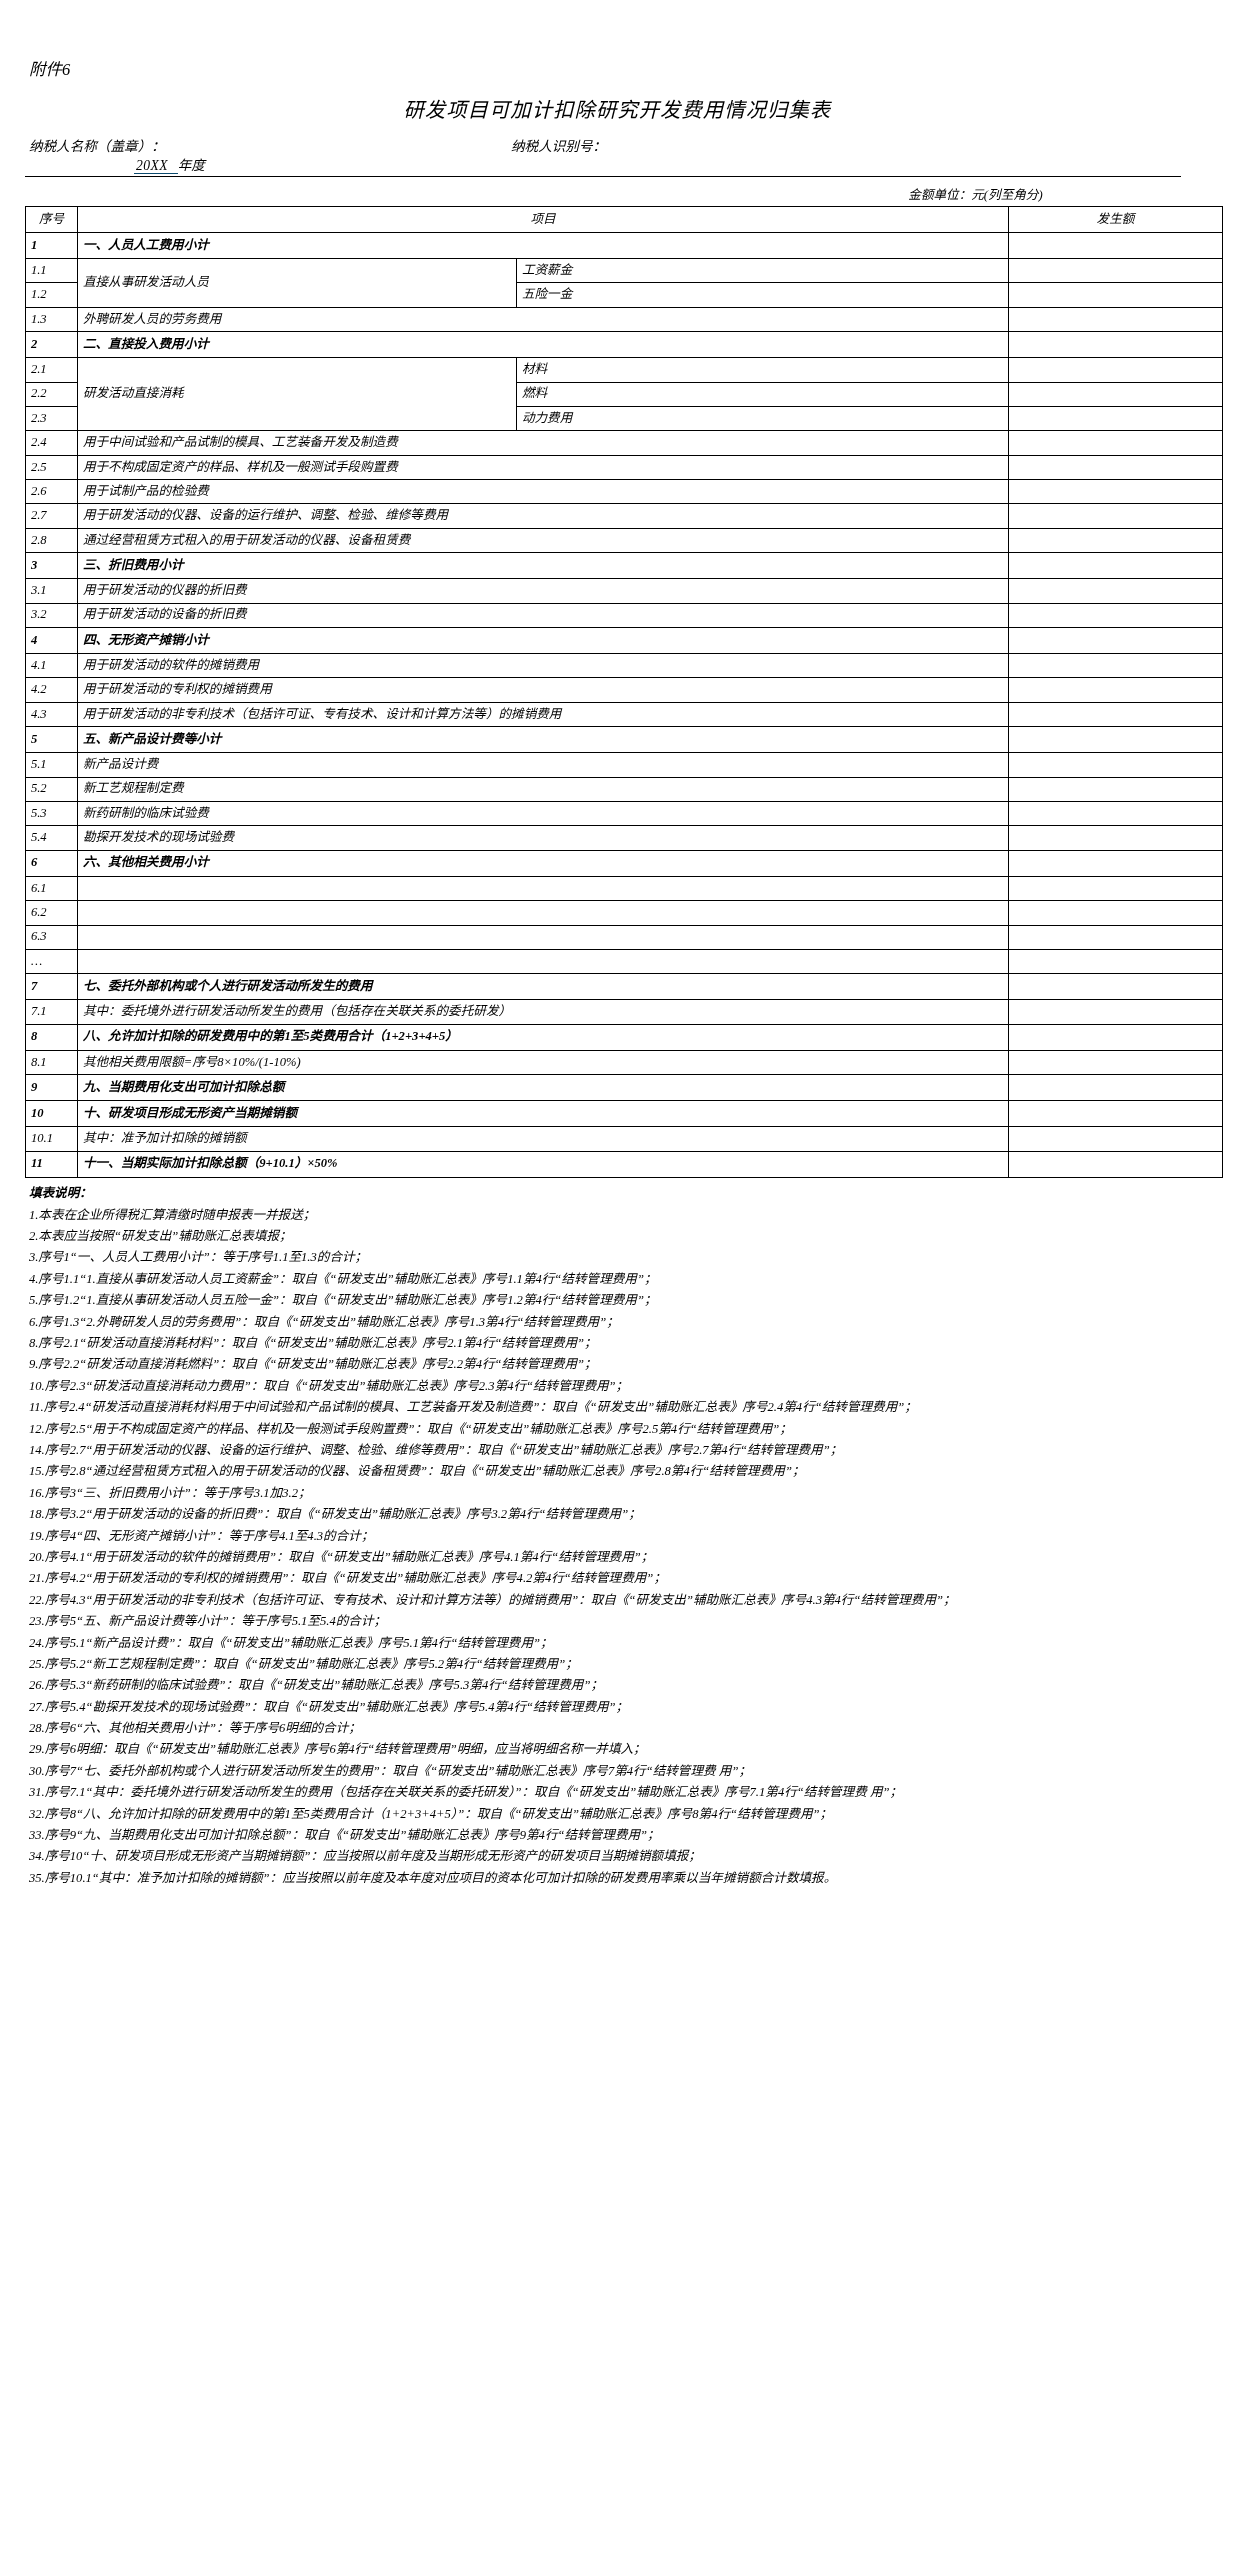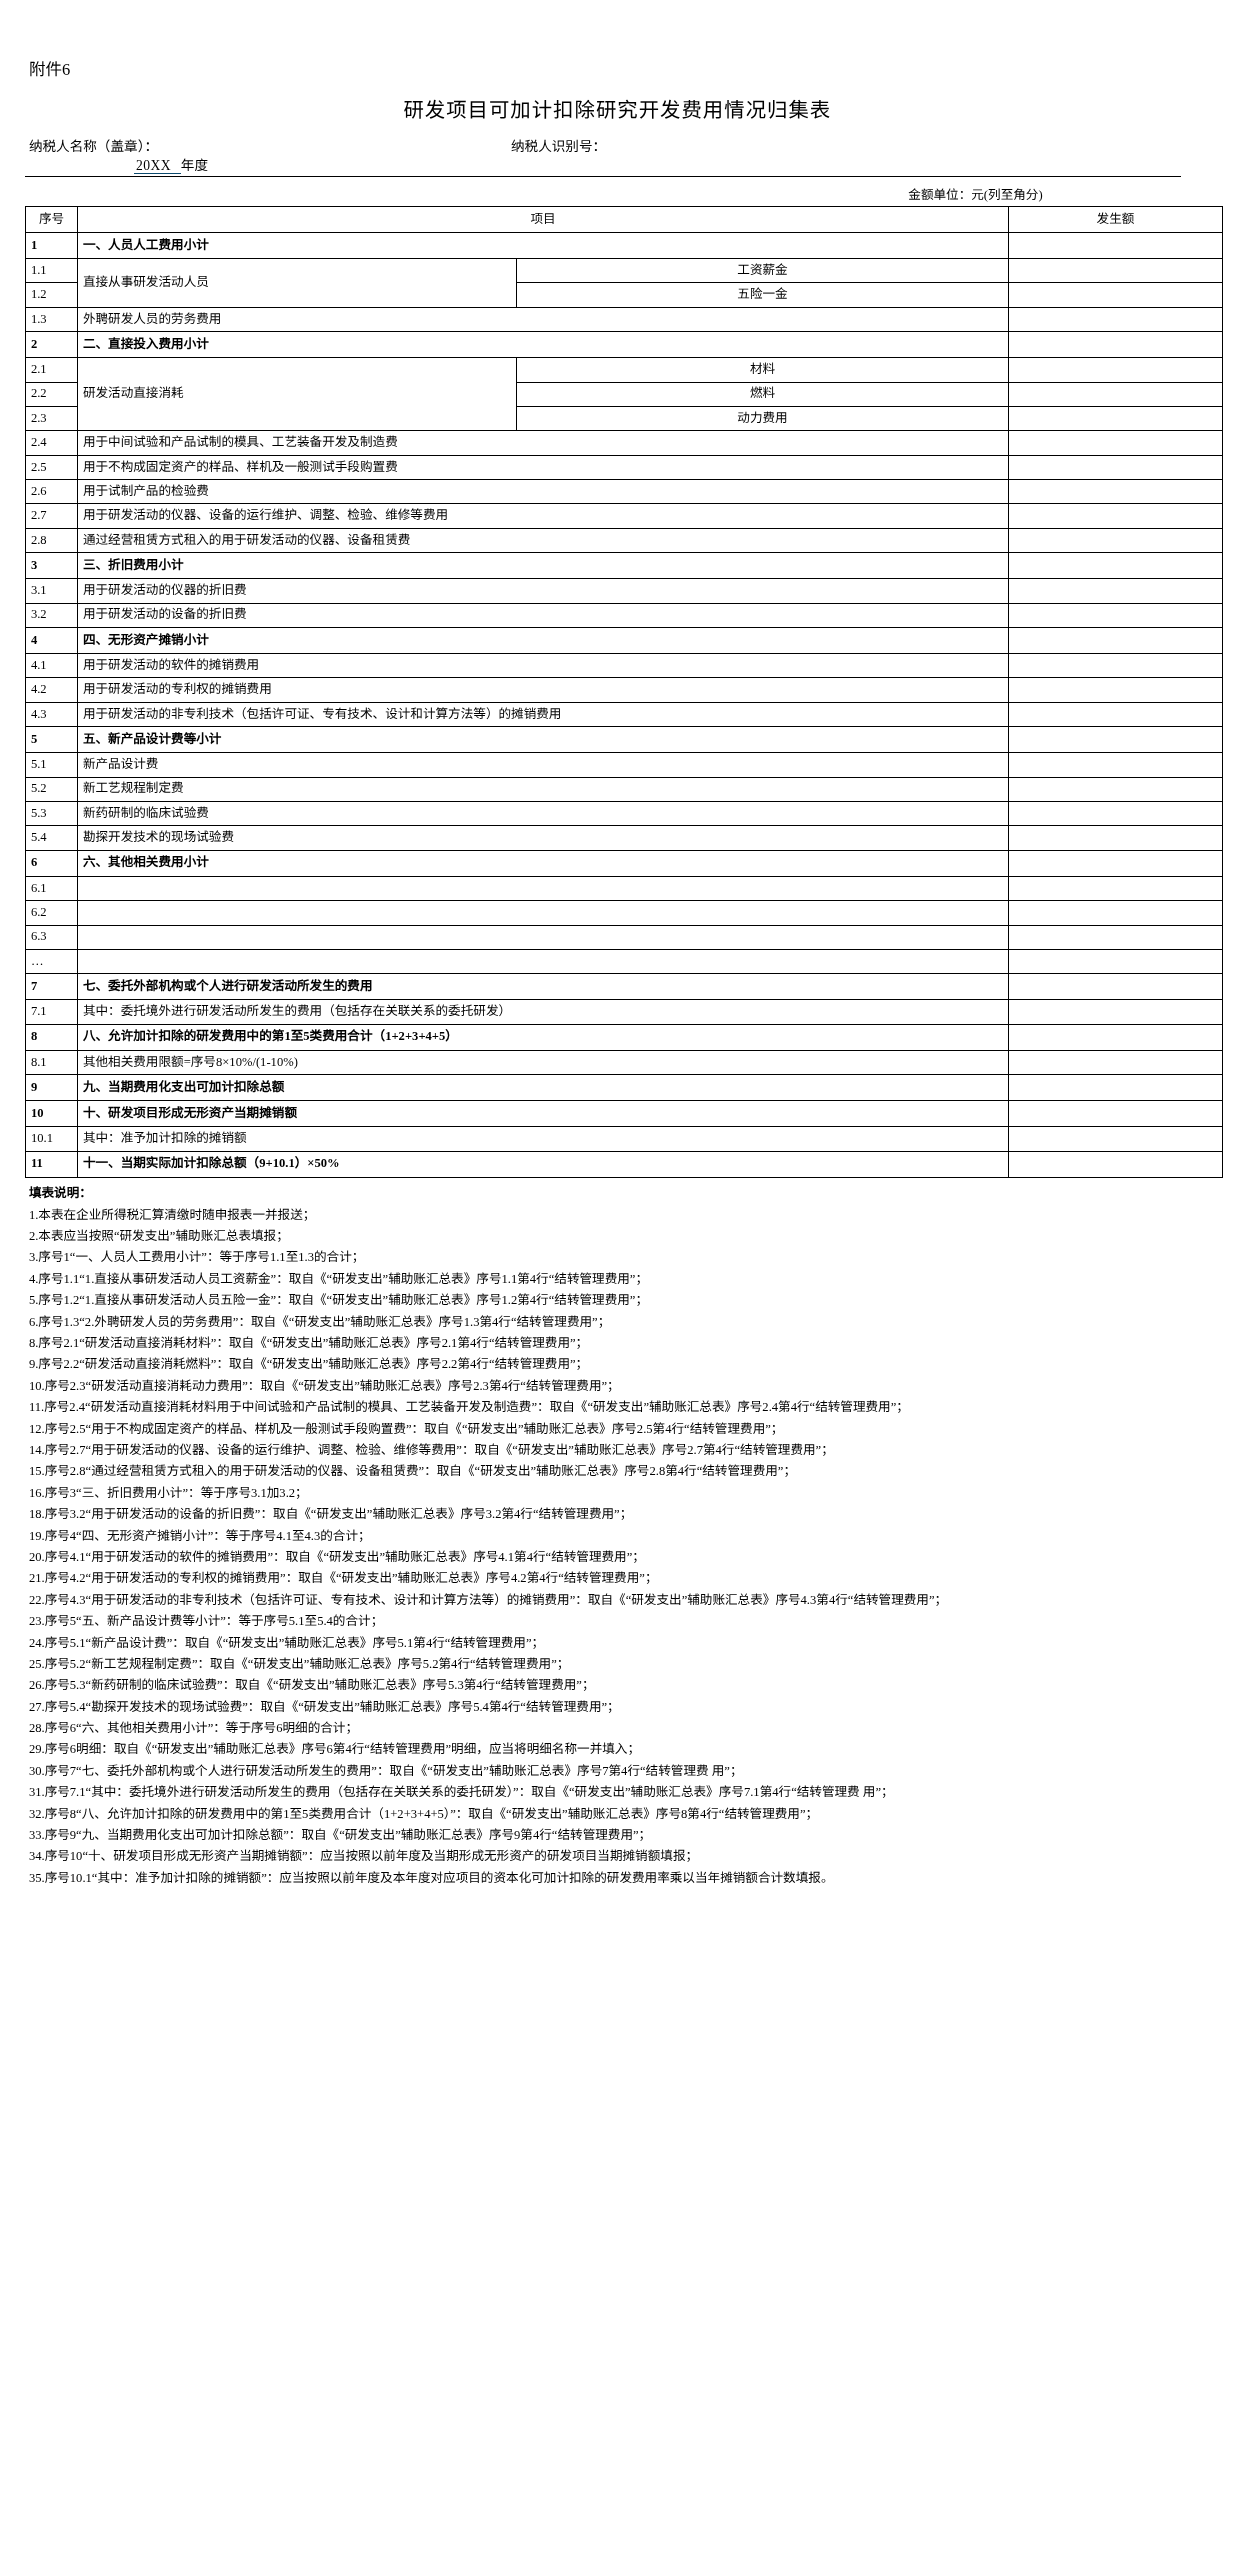--- a/index.html
+++ b/index.html
@@ -12,20 +12,21 @@
     width: 1244px;
     min-height: 2576px;
     font-family: "Liberation Serif", "DejaVu Serif", serif;
     color: #000000;
     -webkit-font-smoothing: none;
   }
   .page {
     width: 1202px;
     box-sizing: border-box;
     padding: 60px 21.4px 19.4px 25px;
+    font-style: italic;
   }
 
   
   .attach-no {
     font-size: 16.5px;
     font-family: "Liberation Serif", "DejaVu Serif", serif;
     line-height: 1.2;
     margin: 0 0 13.6px 3.9px;
   }
   .doc-title {
@@ -107,21 +108,21 @@
     text-align: center;
     font-weight: normal;
     height: 23px;
   }
   td.no {
     text-align: left;
     padding-left: 3.9px;
     white-space: nowrap;
   }
   td.item { text-align: left; }
-  td.sub  { text-align: center; }
+  td.sub  { text-align: left; }
   td.amt  { }
   tr.section td.item,
   tr.section td.no {
     font-weight: bold;
   }
   tr.section td { height: 23px; }
   td.merged {
     text-align: left;
     vertical-align: middle;
   }

